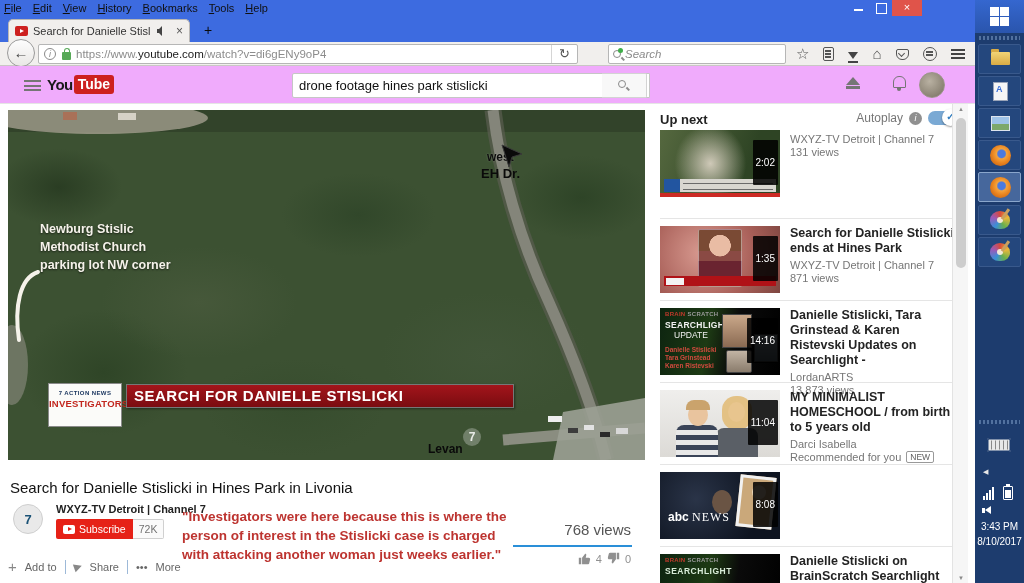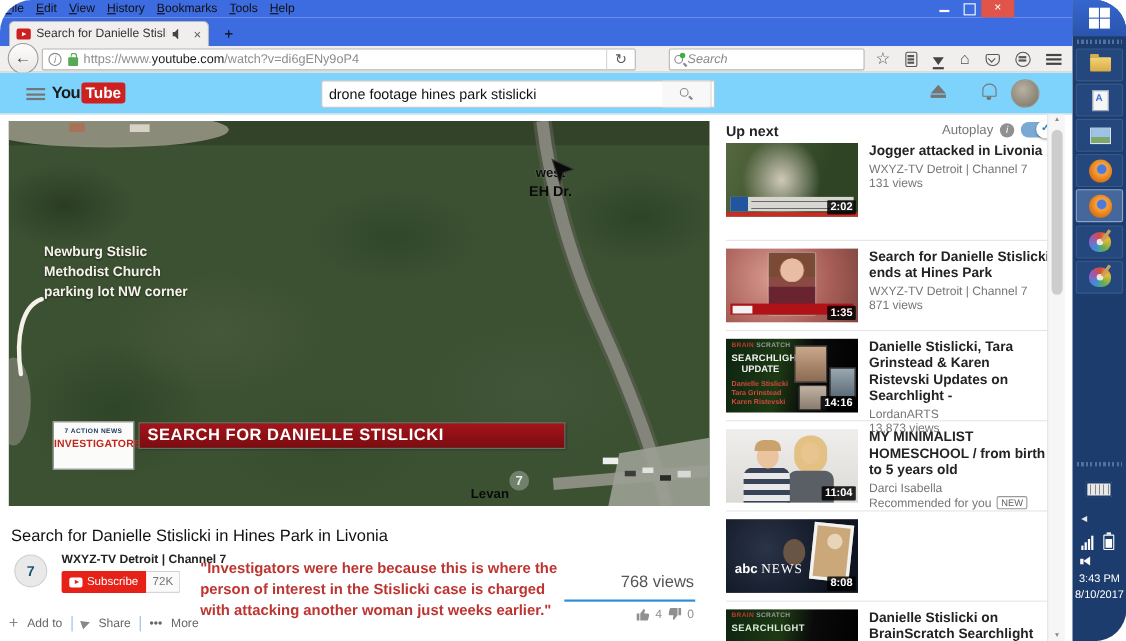--- a/index.html
+++ b/index.html
@@ -1,18 +1,18 @@
 <!DOCTYPE html>
 <html><head>
 <meta charset="utf-8">
 <style>
   * { margin:0; padding:0; box-sizing:border-box; }
   html,body { width:1024px; height:583px; overflow:hidden; }
   body { font-family:"Liberation Sans", sans-serif; background:#fff; }
-  .screen { position:relative; width:1024px; height:583px; background:#fff; overflow:hidden;border-radius:29px; }
+  .screen { position:relative; width:1024px; height:583px; background:#fff; overflow:hidden; }
 
   
   .browser { position:absolute; left:0; top:0; width:975px; height:583px; }
   .titlebar { position:absolute; left:0; top:0; width:975px; height:16px; background:#3d6be0; }
   .menubar { position:absolute; left:4px; top:1px; height:14px; display:flex; gap:11px; }
   .menu-item { font-size:11px; color:#101010; line-height:14px; text-decoration:underline transparent; }
   .menu-item::first-letter { text-decoration:underline; }
   .win-controls { position:absolute; right:53px; top:0; height:16px; display:flex; align-items:center; }
   .btn-min,.btn-max { width:22px; height:16px; position:relative; }
   .btn-min::after { content:""; position:absolute; left:6px; top:9px; width:9px; height:2px; background:#fff; }
@@ -52,21 +52,21 @@
   .pocket { width:13px; height:11px; border:1.5px solid #555; border-radius:2px 2px 6px 6px; position:relative; }
   .pocket::after { content:""; position:absolute; left:2.5px; top:1.5px; width:4px; height:4px; border-right:1.5px solid #555; border-bottom:1.5px solid #555; transform:rotate(45deg); }
   .gearcirc { width:14px; height:14px; border:1.5px solid #555; border-radius:50%; position:relative; }
   .gearcirc::after { content:""; position:absolute; left:2px; top:3px; width:7px; height:1.5px; background:#555; box-shadow:0 3px 0 #555; }
   .hamb { width:14px; height:10px; border-top:2px solid #444; border-bottom:2px solid #444; position:relative; }
   .hamb::after { content:""; position:absolute; left:0; top:2px; width:14px; height:2px; background:#444; }
 
   
   .content { position:absolute; left:0; top:66px; width:975px; height:517px; background:#fff; overflow:hidden; }
 
-  .masthead { position:absolute; left:0; top:0; width:975px; height:38px; background:#7dd3fc; border-bottom:1px solid #e5e5e5; }
+  .masthead { position:absolute; left:0; top:0; width:975px; height:38px; background:#f0abfc; border-bottom:1px solid #e5e5e5; }
   .yt-hamb { position:absolute; left:24px; top:14px; width:17px; height:11px; border-top:2px solid #757575; border-bottom:2px solid #757575; }
   .yt-hamb::after { content:""; position:absolute; left:0; top:2.5px; width:17px; height:2px; background:#757575; }
   .yt-logo { position:absolute; left:47px; top:9px; display:flex; align-items:center; gap:1px; }
   .logo-you { font-size:15px; font-weight:bold; color:#1a1a1a; letter-spacing:-.5px; }
   .logo-tube { font-size:14px; font-weight:bold; color:#fff; background:#cd201f; border-radius:3px; padding:1px 4px 2px; }
   .yt-search { position:absolute; left:245px; top:7px; width:358px; height:25px; border:1px solid #c6c6c6; border-radius:2px 0 0 2px; padding:0 6px; font-size:13px; color:#111; outline:none; font-family:"Liberation Sans",sans-serif;margin-left:47px; }
   .yt-searchbtn { position:absolute; left:602px; top:7px; width:45px; height:25px; background:#f8f8f8; border:1px solid #d3d3d3; border-left:none; border-radius:0 2px 2px 0; }
   .yt-mag { position:absolute; left:16px; top:6px; width:8px; height:8px; border:1.5px solid #8a8a8a; border-radius:50%; }
   .yt-mag::after { content:""; position:absolute; left:7px; top:7px; width:4px; height:1.5px; background:#8a8a8a; transform:rotate(45deg); }
   .upload { position:absolute; left:846px; top:11px; width:0; height:0; border-left:7px solid transparent; border-right:7px solid transparent; border-bottom:8px solid #757575; }
@@ -126,21 +126,21 @@
   .upnext { position:absolute; left:660px; top:46px; font-size:13px; font-weight:bold; color:#232323; }
   .autoplay-row { position:absolute; left:790px; top:45px; width:168px; display:flex; justify-content:flex-end; align-items:center; gap:6px; }
   .autoplay-lbl { font-size:12px; color:#767676; }
   .info-dot { width:13px; height:13px; border-radius:50%; background:#909090; color:#fff; font-size:9px; font-style:italic; text-align:center; line-height:13px; }
   .toggle { width:30px; height:14px; border-radius:7px; background:#7aa9d4; position:relative; }
   .toggle .knob { position:absolute; right:-1px; top:-2px; width:17px; height:17px; border-radius:50%; background:#fff; box-shadow:0 1px 2px rgba(0,0,0,.4); color:#2e7bbd; font-size:10px; font-weight:bold; text-align:center; line-height:16px; }
 
   .sb-item { position:absolute; left:660px; width:298px; height:74px; }
   .sb-divider { position:absolute; left:660px; width:298px; height:1px; background:#e5e5e5; }
   .thumb { position:absolute; left:0; top:0; width:120px; height:67px; overflow:hidden; background:#222; }
-  .dur { position:absolute; right:2px; bottom:2px; background:rgba(0,0,0,.85); color:#fff; font-size:10px; padding:1px 3px; border-radius:1px;font-weight:bold; }
+  .dur { position:absolute; right:2px; bottom:12px; background:rgba(0,0,0,.85); color:#fff; font-size:10px; padding:17px 3px; border-radius:1px; }
   .sb-meta { position:absolute; left:130px; top:0; width:168px; }
   .sb-title { font-size:12.5px; font-weight:bold; color:#232323; line-height:15px; }
   .sb-ch { font-size:11px; color:#767676; margin-top:3px; }
   .sb-views { font-size:11px; color:#767676; margin-top:1px; }
   .new-badge { display:inline-block; border:1px solid #999; color:#606060; font-size:8.5px; padding:0 3px; margin-left:5px; border-radius:2px; vertical-align:1px; }
 
   
   .t1 { background:radial-gradient(ellipse 55px 60px at 42% 50%, #cfc9b8 0%, rgba(90,110,60,0) 65%), linear-gradient(110deg,#55683f,#2e4424 70%); }
   .t1 .lower3 { position:absolute; left:4px; bottom:5px; width:112px; height:13px; background:#d8d6d0; display:flex; }
   .t1 .lower3 .blue { width:16px; height:100%; background:#2255a0; }
@@ -148,21 +148,21 @@
   .t1 .redbar { position:absolute; left:0; bottom:0; width:100%; height:4px; background:#cc2a24; }
   .t2 { background:radial-gradient(circle at 35% 40%, #d89a90, #a85f58 60%, #7e4640); }
   .t2 .portrait { position:absolute; left:38px; top:3px; width:44px; height:58px; border:1px solid rgba(255,255,255,.45); border-radius:2px;
     background:radial-gradient(circle 11px at 50% 28%, #e9bca4 0 96%, rgba(0,0,0,0) 100%), linear-gradient(#7a4a34 0 38%, #8a4a44 38% 55%, #6a2430 55%); }
   .t2 .redband { position:absolute; left:4px; bottom:7px; width:112px; height:10px; background:#b01217; }
   .t2 .redband .wbox { position:absolute; left:2px; top:1.5px; width:18px; height:7px; background:#f2f2f2; }
   .t3, .t6 { background:linear-gradient(100deg, #0d2410 0%, #1d3a14 40%, #0a0a0a 62%, #000 100%); }
   .bs-brand { position:absolute; left:5px; top:3px; font-size:6px; font-weight:bold; letter-spacing:.3px; }
   .bs-brand .b1 { color:#c0392b; } .bs-brand .b2 { color:#9a9a9a; margin-left:2px; }
   .t3 .bs-t1 { position:absolute; left:5px; top:12px; font-size:8.5px; font-weight:800; color:#f2f2f2; letter-spacing:.3px; }
-  .t3 .bs-t2 { position:absolute; left:14px; top:22px; font-size:8.5px; font-weight:700; color:#f2f2f2; }
+  .t3 .bs-t2 { position:absolute; left:14px; top:22px; font-size:8.5px; font-weight:400; color:#f2f2f2; }
   .t3 .names { position:absolute; left:5px; top:38px; font-size:6.5px; font-weight:bold; color:#d04a3e; line-height:8px; }
   .t3 .ph1 { position:absolute; right:28px; top:6px; width:30px; height:34px; background:linear-gradient(#caa88a,#8a6a52); border:1px solid #444; }
   .t3 .ph2 { position:absolute; right:2px; top:26px; width:24px; height:28px; background:linear-gradient(#9aa8b2,#5a6a76); border:1px solid #444; }
   .t3 .ph3 { position:absolute; right:28px; top:42px; width:26px; height:23px; background:linear-gradient(#c2b4a4,#8a7c6c); border:1px solid #444; border-radius:2px; }
   .t4 { background:linear-gradient(#efeeec,#dcdad6); }
   .t4 .mom-hair { position:absolute; left:62px; top:6px; width:30px; height:34px; border-radius:14px; background:#e3c184; }
   .t4 .mom-face { position:absolute; left:68px; top:12px; width:17px; height:20px; border-radius:50%; background:#e8c58e; }
   .t4 .mom-body { position:absolute; left:56px; top:38px; width:42px; height:29px; border-radius:8px 8px 0 0; background:#5a5f66; }
   .t4 .kid-face { position:absolute; left:28px; top:14px; width:20px; height:22px; border-radius:50%; background:#e9c49e; }
   .t4 .kid-hair { position:absolute; left:26px; top:10px; width:24px; height:10px; border-radius:8px 8px 0 0; background:#caa36c; }
@@ -364,21 +364,20 @@
       <div class="sb-item" style="top:64px">
         <div class="thumb t1">
           <div class="lower3">
               <div class="blue"></div>
               <div class="lines"></div>
             </div>
           <div class="redbar"></div>
           <span class="dur">2:02</span>
         </div>
         <div class="sb-meta">
-          <div class="sb-title">Jogger attacked in Livonia</div>
           <div class="sb-ch">WXYZ-TV Detroit | Channel 7</div>
           <div class="sb-views">131 views</div>
         </div>
       </div>
 
       <div class="sb-divider" style="top:152px"></div>
       <div class="sb-item" style="top:160px">
         <div class="thumb t2">
           <div class="portrait"></div>
           <div class="redband">

